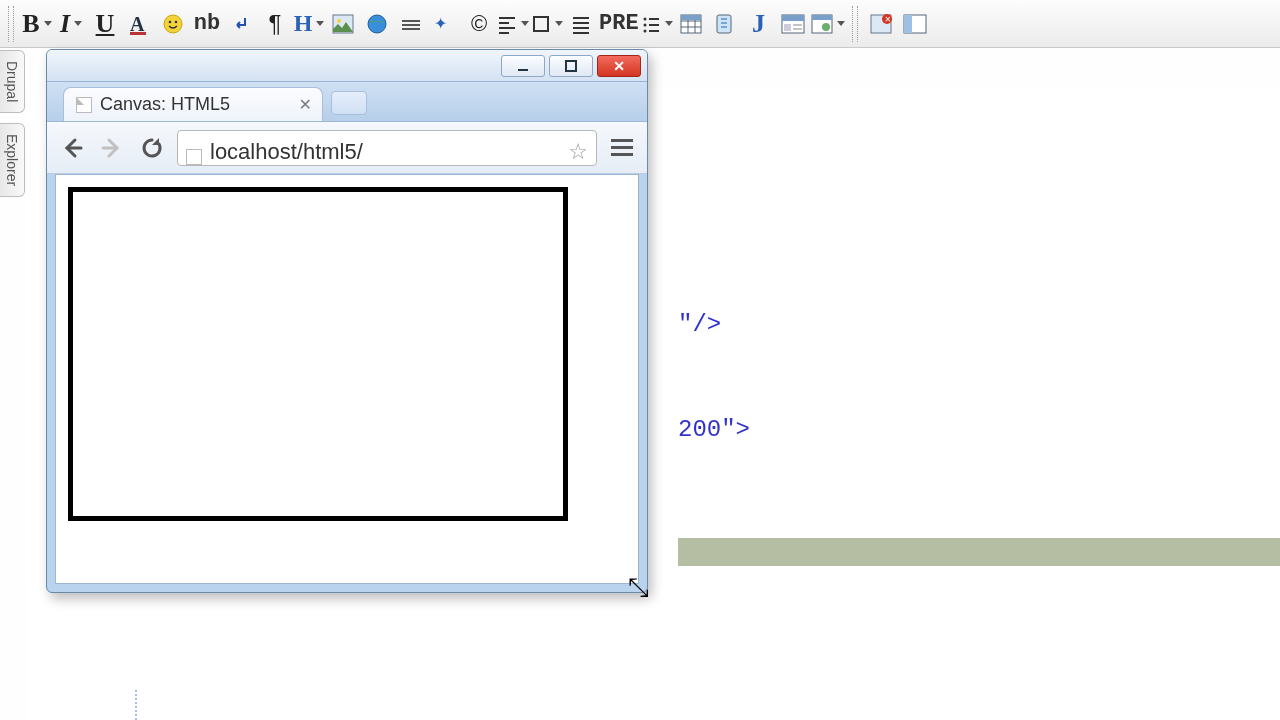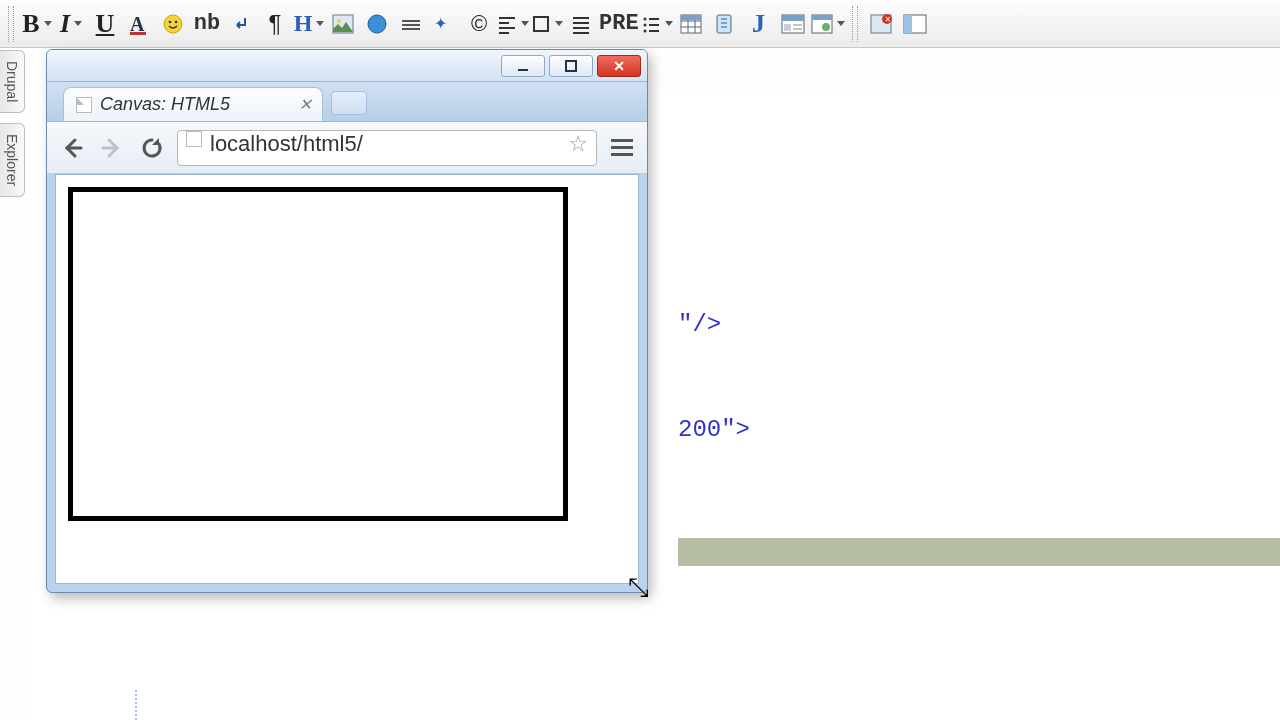--- a/index.html
+++ b/index.html
@@ -149,21 +149,20 @@
   }
 
   
   .tabstrip {
     height: 40px;
     background: linear-gradient(#cfe0f4,#b7cfe9);
     display: flex;
     align-items: flex-end;
     padding-left: 16px;
     border-bottom: 1px solid #9cb7d6;
-    font-style: italic;
   }
   .tab {
     position: relative;
     height: 34px;
     min-width: 260px;
     background: linear-gradient(#fbfcfe,#eef3fa);
     border: 1px solid #a8bfdb;
     border-bottom: none;
     border-top-left-radius: 8px;
     border-top-right-radius: 8px;
@@ -207,21 +206,21 @@
     width: 30px; height: 30px; display:flex; align-items:center; justify-content:center;
     color:#555; font-size:24px;
   }
   .nav-icon.fwd { color:#bcbcbc; }
   .omnibox {
     flex: 1;
     height: 36px;
     background:#fff;
     border:1px solid #b7b7b7;
     border-radius:4px;
-    display:flex; align-items:flex-start;
+    display:flex; align-items:flex-end;
     padding:0 8px;
     gap:8px;
     font-size:22px;
     color:#333;
   }
   .omnibox .page-icon {
     width:16px;height:16px;border:1px solid #bbb;background:#fff;position:relative;
   }
   .omnibox .star { margin-left:auto; color:#999; font-size:22px; }
   .hamburger { display:flex;flex-direction:column;gap:4px; }

